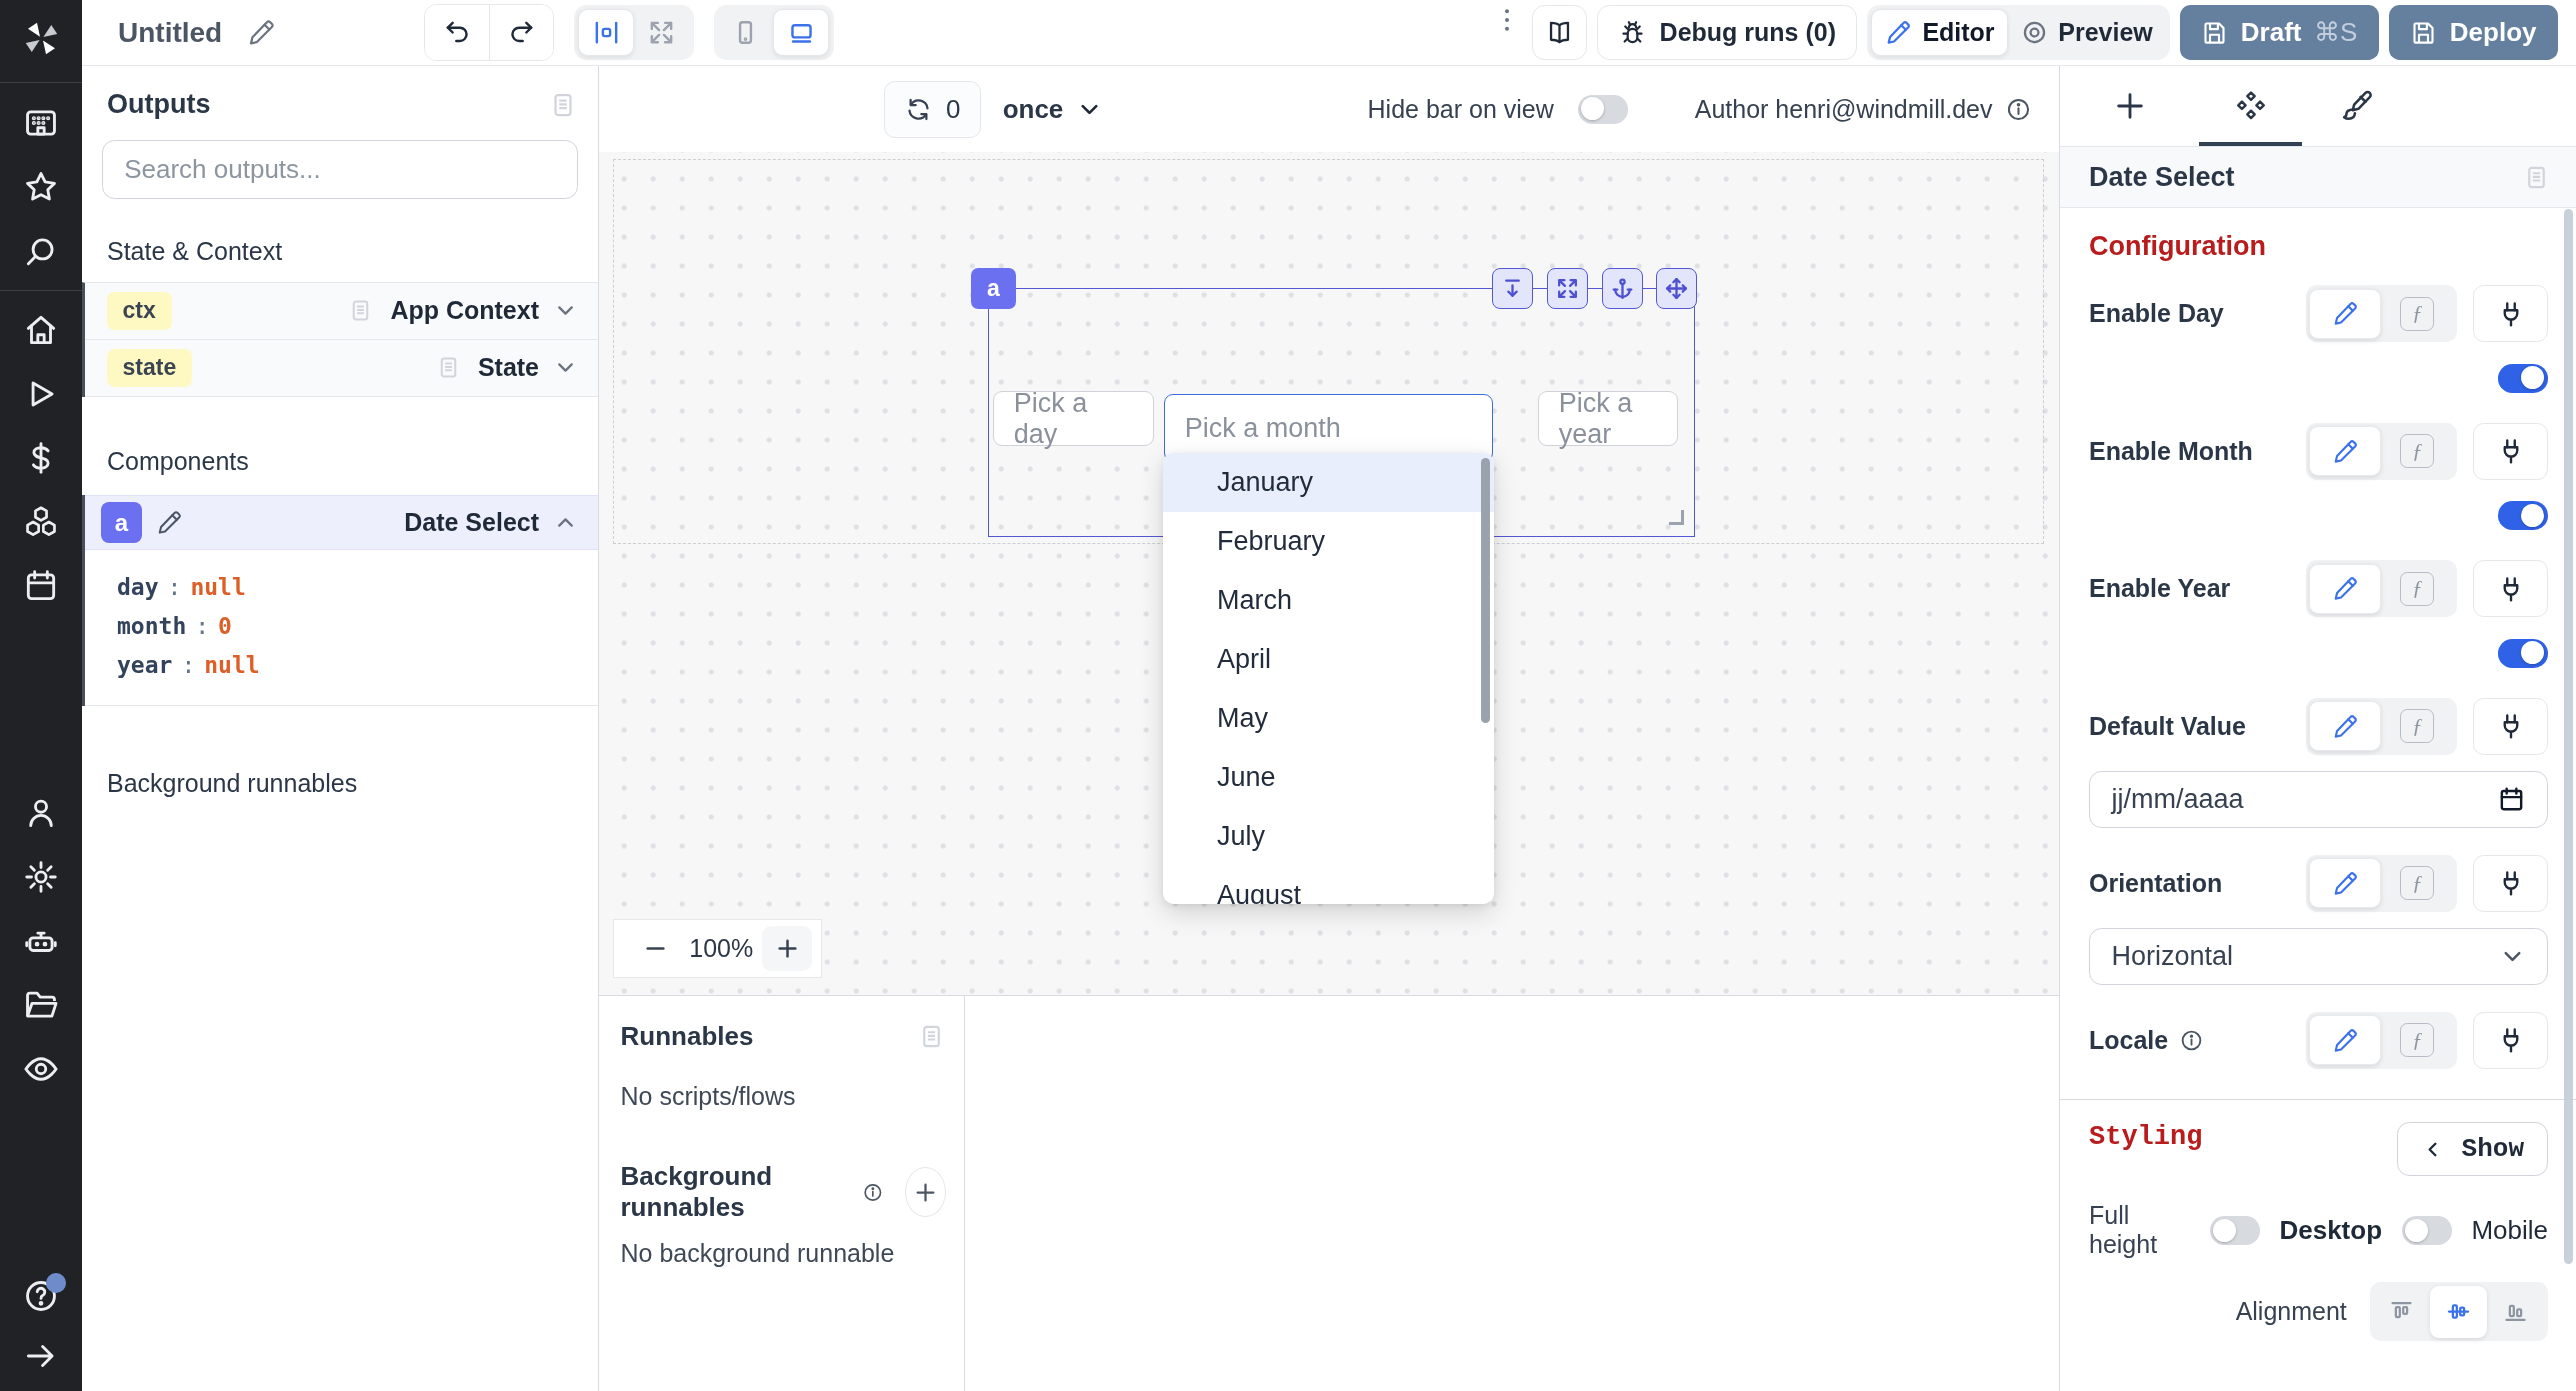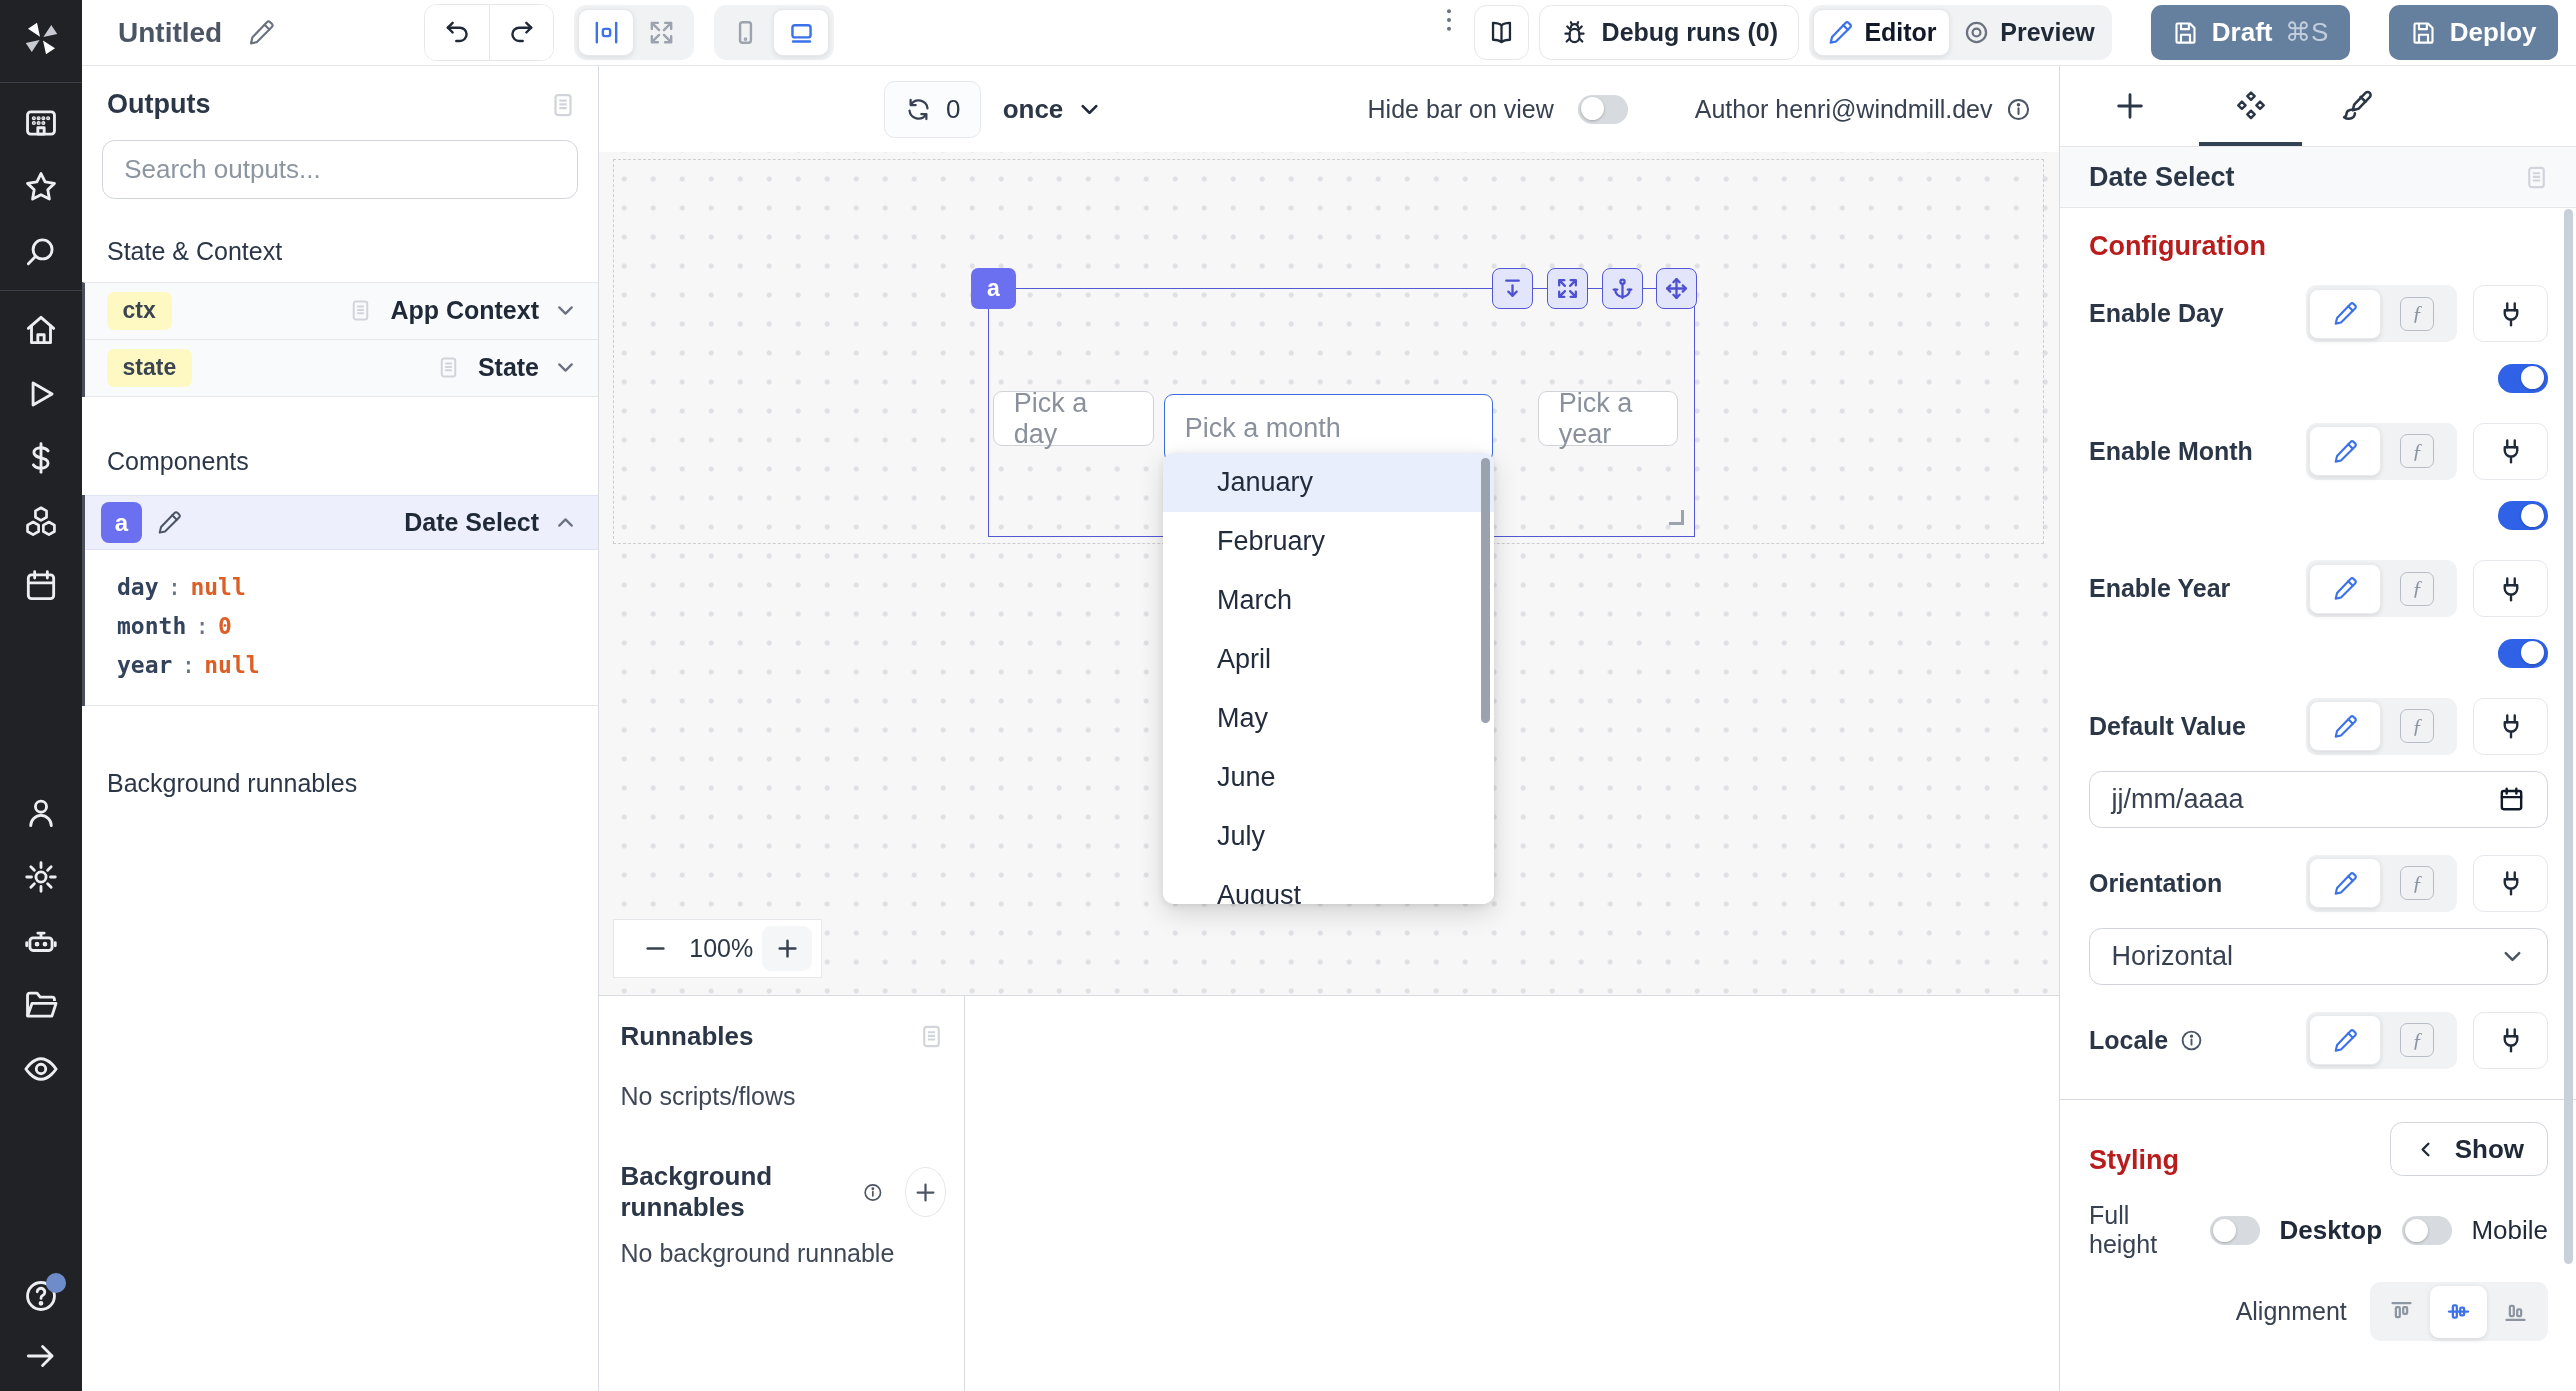--- a/index.html
+++ b/index.html
@@ -27,21 +27,21 @@
   .pair-box { display:flex; border:0.9px solid #e5e7eb; border-radius:12.5px; overflow:hidden; margin-left:148px; }
   .pair-box .cell { width:64px; height:55px; display:flex; align-items:center; justify-content:center; color:#1f2937; cursor:pointer; background:#fff; }
   .pair-box .cell + .cell { border-left:0.9px solid #e5e7eb; }
   .seg { display:flex; align-items:center; background:#f1f2f4; border-radius:12.5px; padding:4.5px; height:55px; margin-left:19.7px; }
   .seg .seg-item { height:47px; min-width:55px; padding:0 12.5px; display:flex; align-items:center; justify-content:center; gap:10.7px; border-radius:9.8px; color:#9ca3af; cursor:pointer; font-size:25px; font-weight:600; }
   .seg .seg-item.active { background:#fff; border:0.9px solid #e5e7eb; box-shadow:0 1.8px 5.4px rgba(0,0,0,.08); color:#111827; }
   .seg .seg-item.active .blue { color:#3b72ea; }
   .topbar-right { margin-left:auto; display:flex; align-items:flex-start; gap:10px; }
   .btn-outline { display:flex; align-items:center; gap:12.5px; border:0.9px solid #e5e7eb; background:#fff; border-radius:12.5px; height:55px; padding:0 19.7px; font-size:25px; font-weight:700; color:#1f2937; cursor:pointer; }
   .btn-square { width:55px; padding:0; justify-content:center; }
-  .btn-solid { display:flex; align-items:center; gap:12.5px; background:#65809f; border-radius:10.7px; height:55px; padding:0 21.5px; font-size:26px; font-weight:700; color:#fff; cursor:pointer;margin-left:29px; }
+  .btn-solid { display:flex; align-items:center; gap:12.5px; background:#65809f; border-radius:10.7px; height:55px; padding:0 21.5px; font-size:26px; font-weight:700; color:#fff; cursor:pointer; }
   .btn-solid .kbd { color:#c2cedd; font-weight:400; }
 
   
   .body { flex:1; display:flex; min-height:0; }
 
   
   .left-panel { width:517px; border-right:0.9px solid #d8dbe0; display:flex; flex-direction:column; flex-shrink:0; background:#fff; }
   .panel-head { display:flex; align-items:center; justify-content:space-between; padding:23px 19.7px 12.5px 25px; }
   .panel-title { font-size:27px; font-weight:700; color:#2b3647; }
   .doc-ic { color:#d1d5db; }
@@ -120,21 +120,21 @@
   .cfg-label { font-size:25px; font-weight:700; color:#2b3647; display:flex; align-items:center; gap:10.7px; }
   .ctrls { display:flex; align-items:center; gap:16px; }
   .mini-seg { display:flex; align-items:center; background:#f1f2f4; border-radius:10.7px; padding:3.6px; height:57px; }
   .mini-seg .ms-item { width:72px; height:50px; display:flex; align-items:center; justify-content:center; border-radius:9px; color:#9ca3af; cursor:pointer; }
   .mini-seg .ms-item.active { background:#fff; border:0.9px solid #e8eaed; box-shadow:0 1.8px 5.4px rgba(0,0,0,.1); color:#3b72ea; }
   .fx { width:34px; height:34px; border:1.8px solid #b6bcc5; border-radius:7.2px; display:flex; align-items:center; justify-content:center; font-size:21.5px; font-style:italic; font-family:"Liberation Serif", serif; color:#8d95a1; }
   .plug-btn { width:75px; height:57px; background:#fff; border:0.9px solid #e5e7eb; border-radius:10.7px; display:flex; align-items:center; justify-content:center; color:#1f2937; cursor:pointer; }
   .toggle-line { display:flex; justify-content:flex-end; margin-top:21.5px; }
   .field-input { margin-top:16px; height:57px; border:0.9px solid #d1d5db; border-radius:12.5px; display:flex; align-items:center; justify-content:space-between; padding:0 21.5px; font-size:27px; color:#374151; cursor:pointer; background:#fff; }
   .rp-divider { height:0.9px; background:#d8dbe0; margin:30px -28px 0 -29px; }
-  .styling-row { display:flex; align-items:flex-end; justify-content:space-between; margin-top:23px; }
+  .styling-row { display:flex; align-items:flex-start; justify-content:space-between; margin-top:23px;font-family:Liberation Mono, monospace; }
   .show-btn { display:flex; align-items:center; gap:18px; border:0.9px solid #d1d5db; border-radius:12.5px; height:54px; padding:0 23px; font-size:26px; font-weight:700; color:#1f2937; cursor:pointer; background:#fff; }
   .fh-row { display:flex; align-items:center; gap:19.7px; margin-top:25px; font-size:25px; color:#374151; }
   .fh-row .mode { font-weight:600; color:#1f2937; font-size:26px; }
   .align-row { display:flex; align-items:center; justify-content:flex-end; gap:23px; margin-top:23px; }
   .align-label { font-size:25px; color:#374151; }
   .align-group { display:flex; align-items:center; background:#f1f2f4; border-radius:10.7px; padding:3.6px; height:59px; }
   .align-group .ag-item { width:57px; height:52px; display:flex; align-items:center; justify-content:center; border-radius:9px; color:#8d95a1; cursor:pointer; }
   .align-group .ag-item.active { background:#fff; box-shadow:0 1.8px 5.4px rgba(0,0,0,.1); color:#3b72ea; }
 </style>
 </head>

